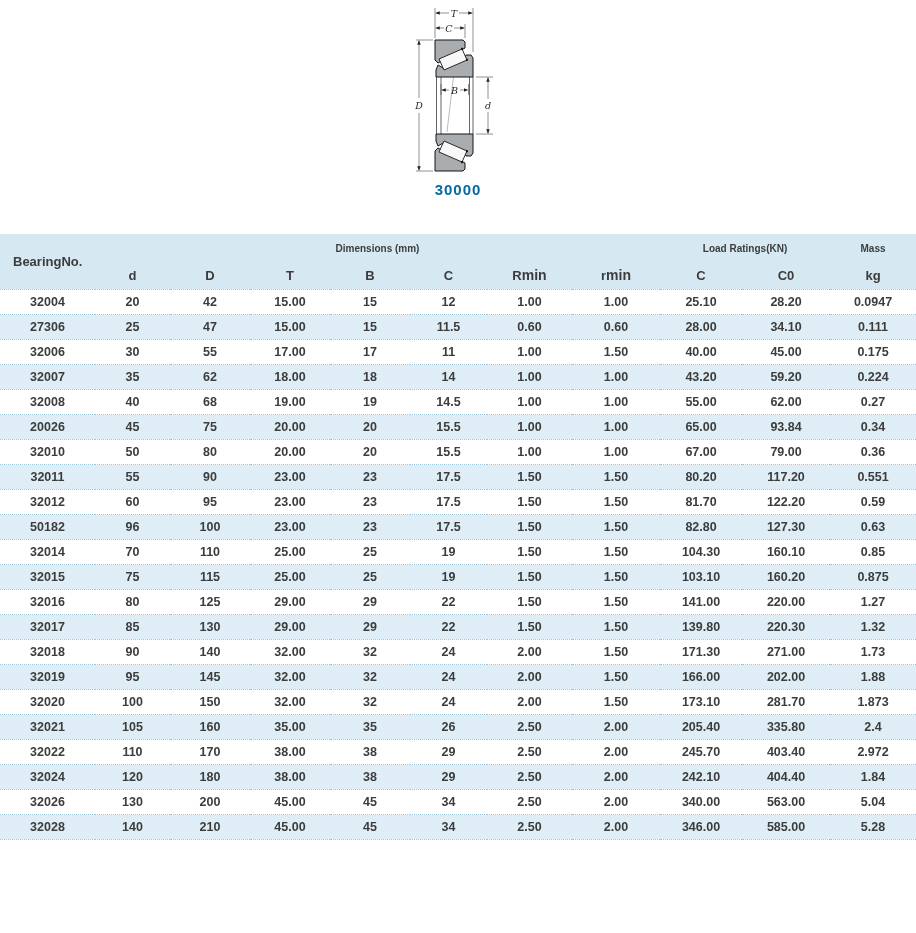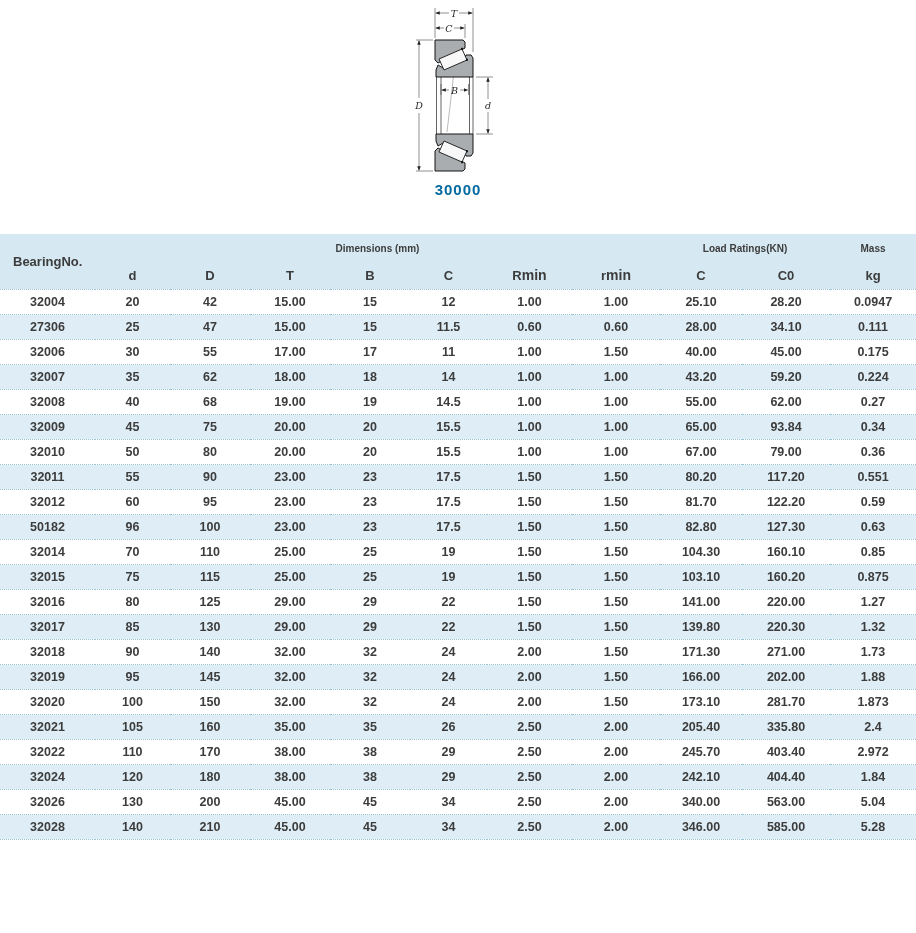--- a/index.html
+++ b/index.html
@@ -226,21 +226,21 @@
           <td>19.00</td>
           <td>19</td>
           <td>14.5</td>
           <td>1.00</td>
           <td>1.00</td>
           <td>55.00</td>
           <td>62.00</td>
           <td>0.27</td>
         </tr>
         <tr class="alt">
-          <td>32009</td>
+          <td>20026</td>
           <td>45</td>
           <td>75</td>
           <td>20.00</td>
           <td>20</td>
           <td>15.5</td>
           <td>1.00</td>
           <td>1.00</td>
           <td>65.00</td>
           <td>93.84</td>
           <td>0.34</td>

